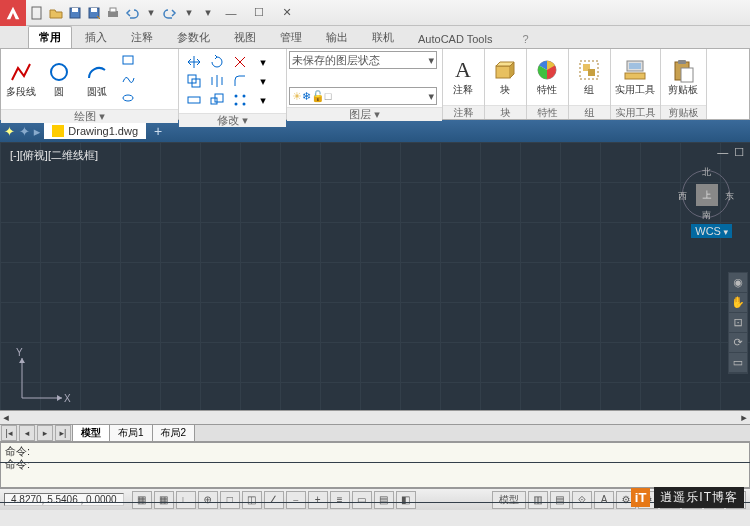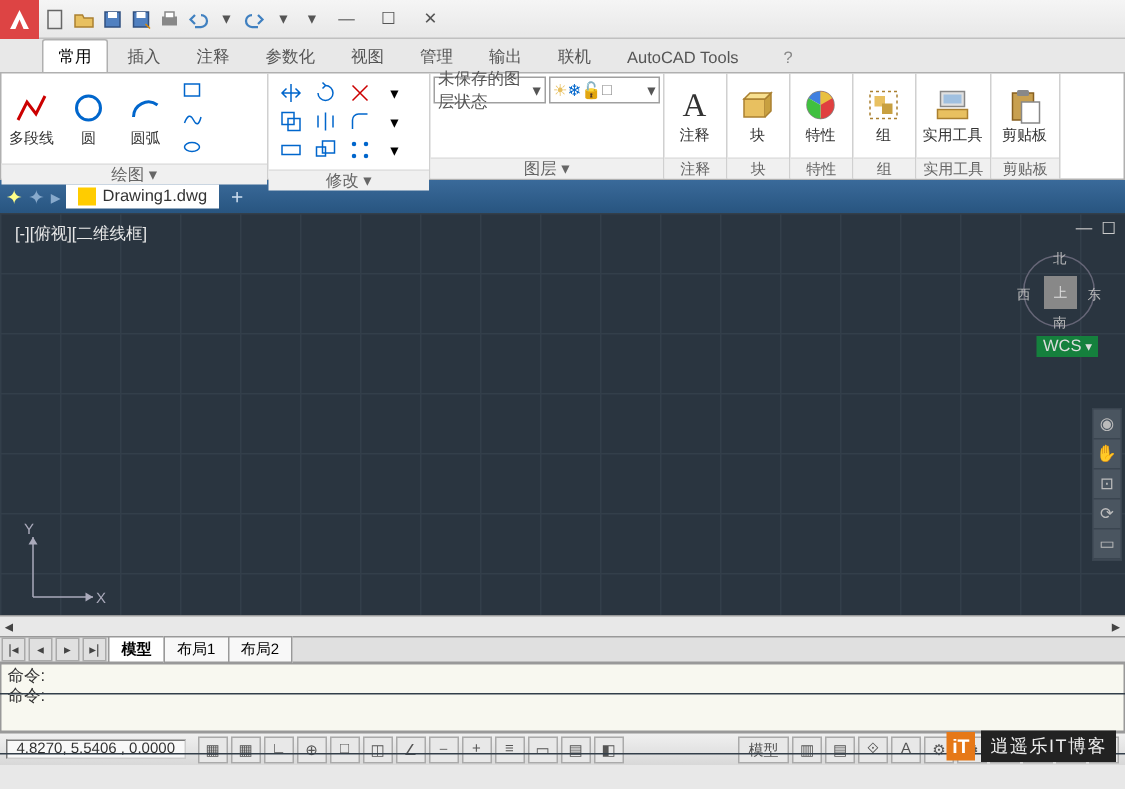--- a/index.html
+++ b/index.html
@@ -7,51 +7,51 @@
 .titlebar{height:26px;background:linear-gradient(#f5f5f5,#e8e8e8);display:flex;align-items:center;border-bottom:1px solid #c0c0c0}
 .app-icon{width:26px;height:26px;display:flex;align-items:center;justify-content:center;background:#d44;margin-right:2px}
 .app-icon svg{width:18px;height:18px}
 .qat{display:flex;gap:1px;align-items:center}
 .qat-btn{width:18px;height:18px;display:flex;align-items:center;justify-content:center;color:#555;cursor:pointer}
 .title-text{flex:1;text-align:center;color:#555;font-size:12px}
 .win-controls{display:flex}
 .win-btn{width:28px;height:20px;display:flex;align-items:center;justify-content:center;color:#555;cursor:pointer}
 .ribbon-tabs{height:22px;display:flex;background:#e8e8e8;padding-left:28px;gap:2px;align-items:flex-end}
 .rtab{padding:3px 10px;color:#555;cursor:pointer;border:1px solid transparent;border-bottom:none}
-.rtab.active{background:#fff;border-color:#b0b0b0;color:#000;font-weight:normal;border-radius:2px 2px 0 0}
+.rtab.active{background:#fff;border-color:#b0b0b0;color:#000;font-weight:bold;border-radius:2px 2px 0 0}
 .rtab.help{margin-left:6px;color:#888}
 .ribbon{height:72px;background:#fff;border:1px solid #b0b0b0;display:flex}
 .rpanel{border-right:1px solid #d0d0d0;display:flex;flex-direction:column}
 .rpanel-body{flex:1;display:flex;padding:2px;gap:2px}
 .rpanel-title{height:14px;text-align:center;color:#666;font-size:10px;background:#f0f0f0;border-top:1px solid #e0e0e0;display:flex;align-items:center;justify-content:center;gap:3px}
 .big-tool{display:flex;flex-direction:column;align-items:center;justify-content:center;width:36px;cursor:pointer;padding:2px}
 .big-tool .ico{width:24px;height:24px;display:flex;align-items:center;justify-content:center}
 .big-tool .lbl{font-size:10px;color:#333;margin-top:1px}
 .tool-grid{display:flex;flex-direction:column;gap:1px;justify-content:center}
 .tool-row{display:flex;gap:1px}
 .sm-tool{width:22px;height:18px;display:flex;align-items:center;justify-content:center;cursor:pointer}
-.layer-panel{padding:2px;gap:2px}
+.layer-panel{flex-direction:column;padding:2px;gap:18px}
 .layer-combo{width:148px;height:18px;border:1px solid #a0a0a0;background:#fff;display:flex;align-items:center;padding:0 2px;font-size:10px;color:#555}
 .doctabs{height:22px;background:linear-gradient(#3a6a9a,#285580);display:flex;align-items:center;padding:0 4px;gap:4px}
 .doctab-star{color:#ff8;cursor:pointer;font-size:13px}
 .doctab-star.dim{color:#8ac}
 .doctab{background:#fff;padding:2px 8px;display:flex;align-items:center;gap:4px;font-size:11px;color:#333;cursor:pointer}
 .doctab .dicon{width:12px;height:12px;background:#fc0;display:inline-block}
 .doctab-add{color:#cde;cursor:pointer;font-size:14px;padding:0 4px}
 .canvas-wrap{position:relative;height:282px;background:#2a3540}
 .canvas{position:absolute;inset:0;background:#2a3540}
 .grid-line{position:absolute;background:#333f4a}
 .vp-label{position:absolute;top:6px;left:10px;color:#e8e8e8;font-size:11px}
 .vp-ctrl{position:absolute;top:4px;right:6px;display:flex;gap:6px}
 .vp-ctrl span{color:#ccc;cursor:pointer;font-size:11px}
 .viewcube{position:absolute;top:24px;right:16px;width:56px;height:56px}
 .viewcube .ring{position:absolute;inset:4px;border:1px solid #667;border-radius:50%}
 .viewcube .face{position:absolute;top:18px;left:18px;width:22px;height:22px;background:#888;display:flex;align-items:center;justify-content:center;color:#ddd;font-size:9px}
 .viewcube .dir{position:absolute;color:#bbb;font-size:9px}
-.wcs-lbl{position:absolute;top:82px;right:18px;background:#15803d;color:#ddd;font-size:9px;padding:1px 4px}
+.wcs-lbl{position:absolute;top:82px;right:18px;background:#0369a1;color:#ddd;font-size:9px;padding:1px 4px}
 .navbar{position:absolute;right:2px;top:130px;width:20px;background:#4a5560;border:1px solid #3a4550;display:flex;flex-direction:column}
 .nav-btn{height:20px;display:flex;align-items:center;justify-content:center;color:#bbb;cursor:pointer;border-bottom:1px solid #3a4550}
 .ucs{position:absolute;bottom:14px;left:14px}
 .ucs line{stroke:#aab;stroke-width:1}
 .ucs text{fill:#aab;font-size:10px}
 .hscroll{position:absolute;bottom:0;left:0;right:0;height:14px;background:#e8e8e8;border-top:1px solid #999;display:flex;align-items:center}
 .hscroll .tri{width:12px;height:12px;display:flex;align-items:center;justify-content:center;color:#444;cursor:pointer}
 .layout-tabs{height:18px;background:#e0e0e0;display:flex;align-items:center;border-top:1px solid #999;border-bottom:1px solid #999}
 .lt-btn{width:16px;height:16px;display:flex;align-items:center;justify-content:center;color:#444;border:1px solid #aaa;margin:0 1px;cursor:pointer;font-size:9px}
 .lt-tab{padding:1px 8px;background:#f8f8f8;border:1px solid #999;margin-right:-1px;cursor:pointer;font-size:10px}

